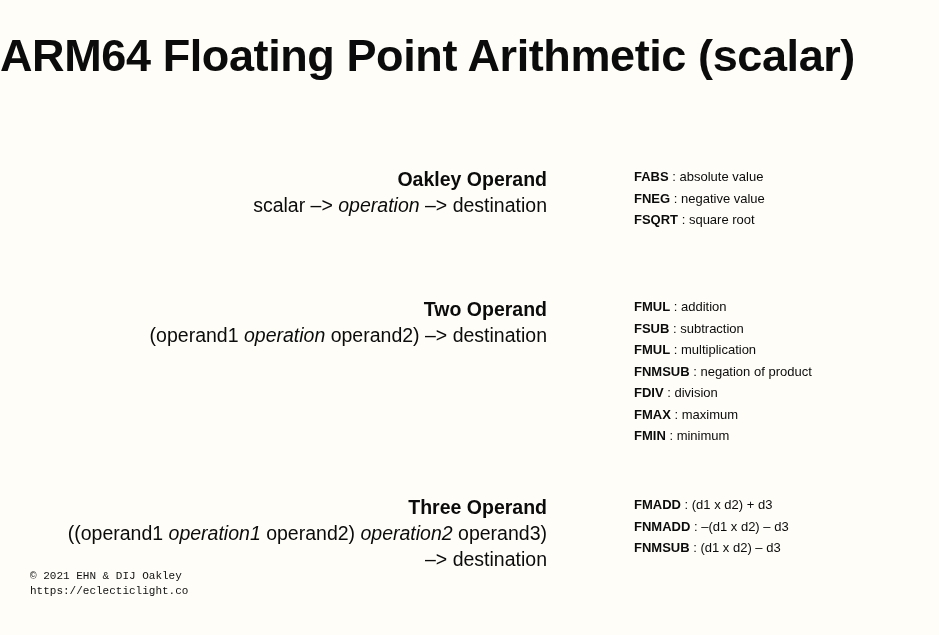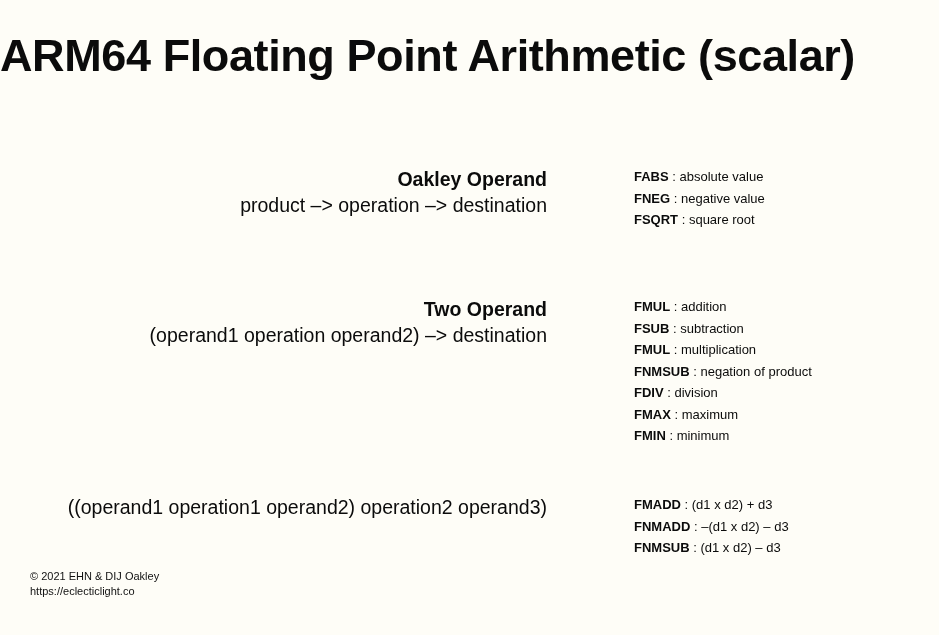--- a/index.html
+++ b/index.html
@@ -66,20 +66,21 @@
     font-weight: 700;
     line-height: 26px;
     white-space: nowrap;
   }
   .desc-formula {
     font-size: 19.5px;
     font-weight: 400;
     line-height: 26px;
   }
   .desc-formula .it {
+    font-style: italic;
     margin-top: 36px;
   }
   .formula-wrap {
     white-space: normal;
   }
   .formula-line {
     display: block;
     white-space: nowrap;
   }
 
@@ -108,35 +109,35 @@
   
   .footer {
     position: absolute;
     left: 30px;
     top: 569px;
     font-size: 11px;
     line-height: 15px;
     font-weight: 400;
     color: #111;
   }
-  .footer div { white-space: nowrap; }
+  .footer div { white-space: nowrap; font-family: Liberation Mono, monospace; }
 </style>
 </head>
 <body>
 
 <div class="slide">
 
   <div class="title">ARM64 Floating Point Arithmetic (scalar)</div>
 
   <div class="section sec-single">
     <div class="sec-inner">
       <div class="desc-col">
         <div class="desc-heading">Oakley Operand</div>
         <div class="desc-formula formula-wrap">
-            <span class="formula-line"><span>product </span><span>–&gt;</span><span> </span><span class="it">operation</span><span> </span><span>–&gt;</span><span> destination</span></span>
+            <span class="formula-line"><span>scalar </span><span>–&gt;</span><span> </span><span class="it">operation</span><span> </span><span>–&gt;</span><span> destination</span></span>
           </div>
       </div>
       <div class="mnem-col">
           <div class="mnem-row"><span class="code">FABS</span><span class="sep"> : </span><span class="desc">absolute value</span></div>
           <div class="mnem-row"><span class="code">FNEG</span><span class="sep"> : </span><span class="desc">negative value</span></div>
           <div class="mnem-row"><span class="code">FSQRT</span><span class="sep"> : </span><span class="desc">square root</span></div>
         </div>
     </div>
   </div>
 
@@ -156,22 +157,24 @@
           <div class="mnem-row"><span class="code">FDIV</span><span class="sep"> : </span><span class="desc">division</span></div>
           <div class="mnem-row"><span class="code">FMAX</span><span class="sep"> : </span><span class="desc">maximum</span></div>
           <div class="mnem-row"><span class="code">FMIN</span><span class="sep"> : </span><span class="desc">minimum</span></div>
         </div>
     </div>
   </div>
 
   <div class="section sec-three">
     <div class="sec-inner">
       <div class="desc-col">
+        <div class="desc-heading">Three Operand</div>
         <div class="desc-formula formula-wrap">
             <span class="formula-line"><span>((operand1 </span><span class="it">operation1</span><span> operand2) </span><span class="it">operation2</span><span> operand3)</span></span>
+            <span class="formula-line"><span>–&gt;</span><span> destination</span></span>
           </div>
       </div>
       <div class="mnem-col">
           <div class="mnem-row"><span class="code">FMADD</span><span class="sep"> : </span><span class="desc">(d1 x d2) + d3</span></div>
           <div class="mnem-row"><span class="code">FNMADD</span><span class="sep"> : </span><span class="desc">–(d1 x d2) – d3</span></div>
           <div class="mnem-row"><span class="code">FNMSUB</span><span class="sep"> : </span><span class="desc">(d1 x d2) – d3</span></div>
         </div>
     </div>
   </div>
 

